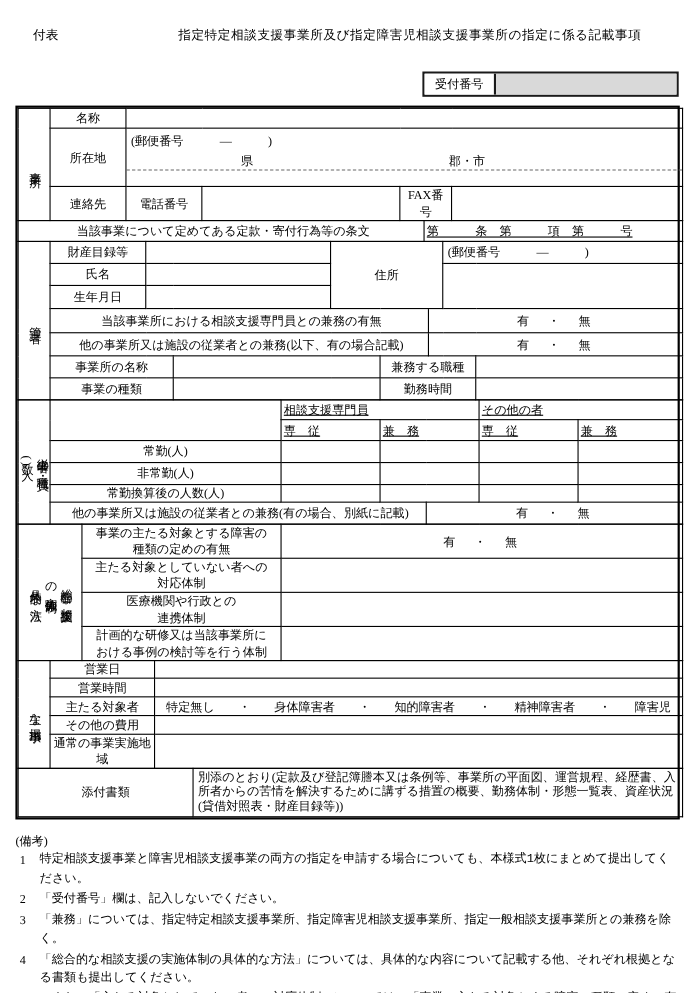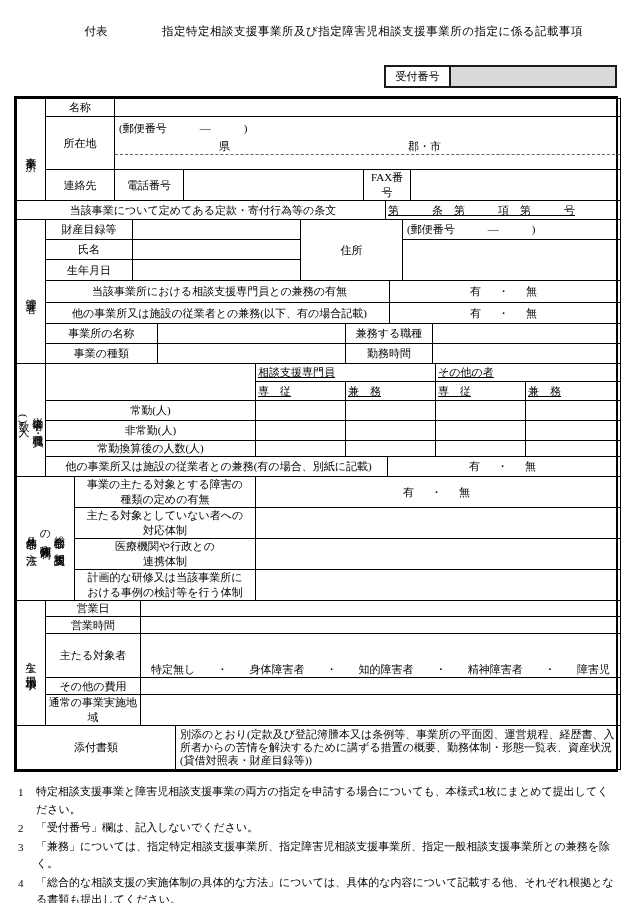--- a/index.html
+++ b/index.html
@@ -1,21 +1,21 @@
 <!DOCTYPE html>
 <html><head>
 <meta charset="utf-8">
 <style>
   * { box-sizing: border-box; }
   html,body { margin:0; padding:0; background:#fff; }
   body { font-family:"Liberation Serif","DejaVu Serif",serif; color:#000; font-size:11px; }
   .page { width:630px; height:903px; background:#fff; position:relative; overflow:hidden; }
 
   
-  .hdr { display:flex; align-items:flex-start; padding:24px 0 0 30px;text-align:center; }
+  .hdr { display:flex; align-items:flex-start; padding:24px 0 0 30px; }
   .hdr-fuhyo { width:132px; font-size:11.5px; }
   .hdr-title { font-size:11.5px; letter-spacing:0.5px; }
 
   
   .rec-row { display:flex; justify-content:flex-end; margin:26px 13px 0 0; }
   .rec-box { display:flex; border:2px solid #1a1a1a; height:23px; width:233px; }
   .rec-label { width:65px; display:flex; align-items:center; justify-content:center; border-right:2px solid #1a1a1a; background:#fff; }
   .rec-value { flex:1; background:#d9d9d9; }
 
   
@@ -37,21 +37,21 @@
   .vmulti span { display:block; letter-spacing:1px; }
 
   
   .addr-line1 { height:22px; display:flex; align-items:center; padding-left:4px; }
   .addr-line2 { height:16px; display:flex; align-items:center; border-bottom:1px dashed #666; }
   .addr-line2 .pref { margin-left:104px; }
   .addr-line2 .city { margin-left:178px; }
   .addr-line3 { height:14px; }
 
   
-  .targets { display:flex; justify-content:space-between; padding:0 8px;margin-top:28px; }
+  .targets { display:flex; justify-content:space-between; padding:0 8px; }
 
   
   .notes { margin:12px 14px 0 14px; font-size:11px; }
   .notes-title { margin-bottom:2px; }
   .note { display:flex; line-height:17.5px; margin-bottom:1px; }
   .note-num { width:22px; flex:none; padding-left:4px; }
   .note-text { flex:1;font-family:Liberation Mono, monospace; }
 </style>
 </head>
 <body>
@@ -317,20 +317,21 @@
           <tr style="height:38px">
         <td class="lbl">添付書類</td>
         <td class="val" style="line-height:13px; padding:2px 4px">別添のとおり(定款及び登記簿謄本又は条例等、事業所の平面図、運営規程、経歴書、入所者からの苦情を解決するために講ずる措置の概要、勤務体制・形態一覧表、資産状況(貸借対照表・財産目録等))</td>
       </tr>
     </tbody>
       </table>
 
   </div>
 
   <div class="notes">
+    <div class="notes-title">(備考)</div>
     <div class="note">
       <span class="note-num">1</span>
       <span class="note-text">特定相談支援事業と障害児相談支援事業の両方の指定を申請する場合についても、本様式1枚にまとめて提出してください。</span>
     </div>
     <div class="note">
       <span class="note-num">2</span>
       <span class="note-text">「受付番号」欄は、記入しないでください。</span>
     </div>
     <div class="note">
       <span class="note-num">3</span>

